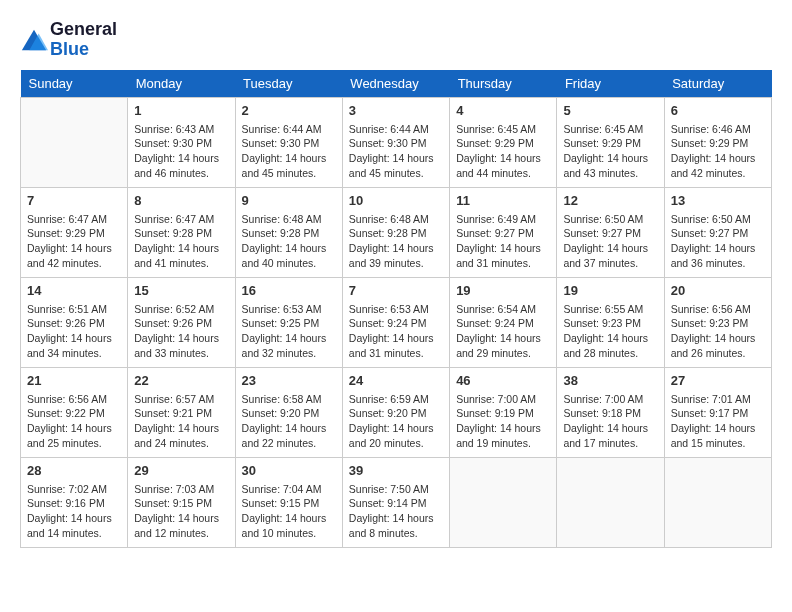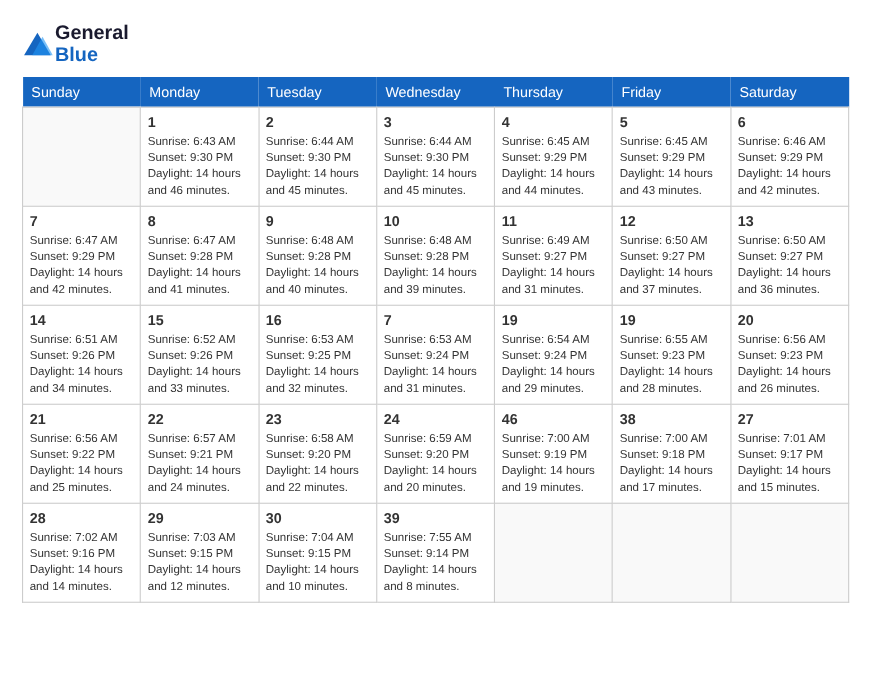--- a/index.html
+++ b/index.html
@@ -360,21 +360,21 @@
           <span class="day-number">30</span>
         <div class="day-info">
           <div>Sunrise: 7:04 AM</div>
           <div>Sunset: 9:15 PM</div>
           <div>Daylight: 14 hours and 10 minutes.</div>
         </div>
         </td>
         <td>
           <span class="day-number">39</span>
         <div class="day-info">
-          <div>Sunrise: 7:55 AM</div>
+          <div>Sunrise: 7:50 AM</div>
           <div>Sunset: 9:14 PM</div>
           <div>Daylight: 14 hours and 8 minutes.</div>
         </div>
         </td>
         <td class="empty"></td>
         <td class="empty"></td>
         <td class="empty"></td>
       </tr>
     </tbody>
 </table>

